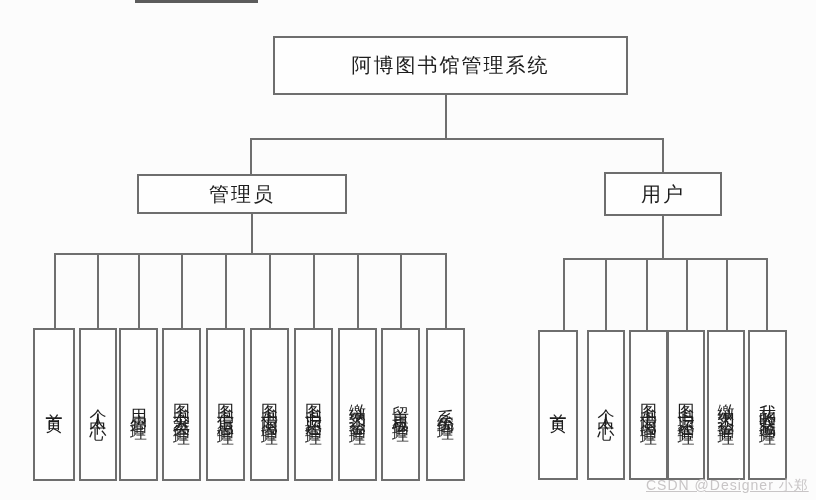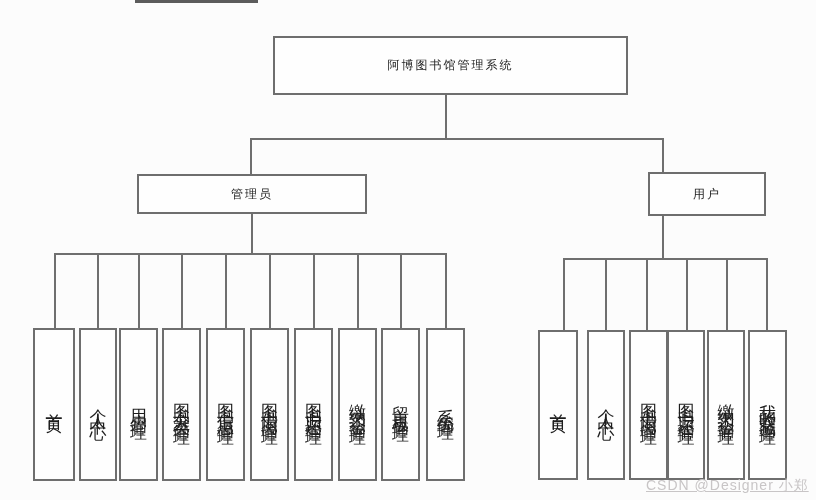--- a/index.html
+++ b/index.html
@@ -8,21 +8,21 @@
     background:#fcfcfc;
     font-family:"Liberation Sans","DejaVu Sans",sans-serif;
     color:#1d1d1d;
   }
   .stage{position:absolute;inset:0;}
   .node{
     position:absolute;background:#fefefe;border:2px solid #6e6e6e;
     display:flex;align-items:center;justify-content:center;
     box-sizing:border-box;
   }
-  .node-label{font-size:12px;letter-spacing:2px;white-space:nowrap;}
+  .node-label{font-size:20px;letter-spacing:2px;white-space:nowrap;}
   .leaf{
     position:absolute;background:#fefefe;border:2px solid #6e6e6e;
     display:flex;align-items:center;justify-content:center;
     box-sizing:border-box;top:328px;height:153px;
   }
   .leaf-user{top:330px;height:150px;}
   .vtext{
     writing-mode:vertical-rl;text-orientation:upright;
     font-size:17px;letter-spacing:5px;line-height:1;
   }
@@ -44,24 +44,24 @@
 
   <div class="node" style="left:273px;top:36px;width:355px;height:59px;">
     <span class="node-label">阿博图书馆管理系统</span>
   </div>
 
   <div class="vline" style="left:445px;top:95px;height:43px;"></div>
   <div class="hline" style="left:250px;top:138px;width:414px;"></div>
   <div class="vline" style="left:250px;top:138px;height:36px;"></div>
   <div class="vline" style="left:662px;top:138px;height:34px;"></div>
 
-  <div class="node" style="left:137px;top:174px;width:230px;height:40px;">
+  <div class="node" style="left:137px;top:174px;width:210px;height:40px;">
     <span class="node-label">管理员</span>
   </div>
-  <div class="node" style="left:604px;top:172px;width:118px;height:44px;margin-left:44px;">
+  <div class="node" style="left:604px;top:172px;width:118px;height:44px;">
     <span class="node-label">用户</span>
   </div>
 
   <div class="vline" style="left:251px;top:214px;height:39px;"></div>
   <div class="hline" style="left:54px;top:253px;width:393px;"></div>
   <div class="vline" style="left:54px;top:253px;height:75px;"></div>
   <div class="vline" style="left:97px;top:253px;height:75px;"></div>
   <div class="vline" style="left:138px;top:253px;height:75px;"></div>
   <div class="vline" style="left:181px;top:253px;height:75px;"></div>
   <div class="vline" style="left:225px;top:253px;height:75px;"></div>

